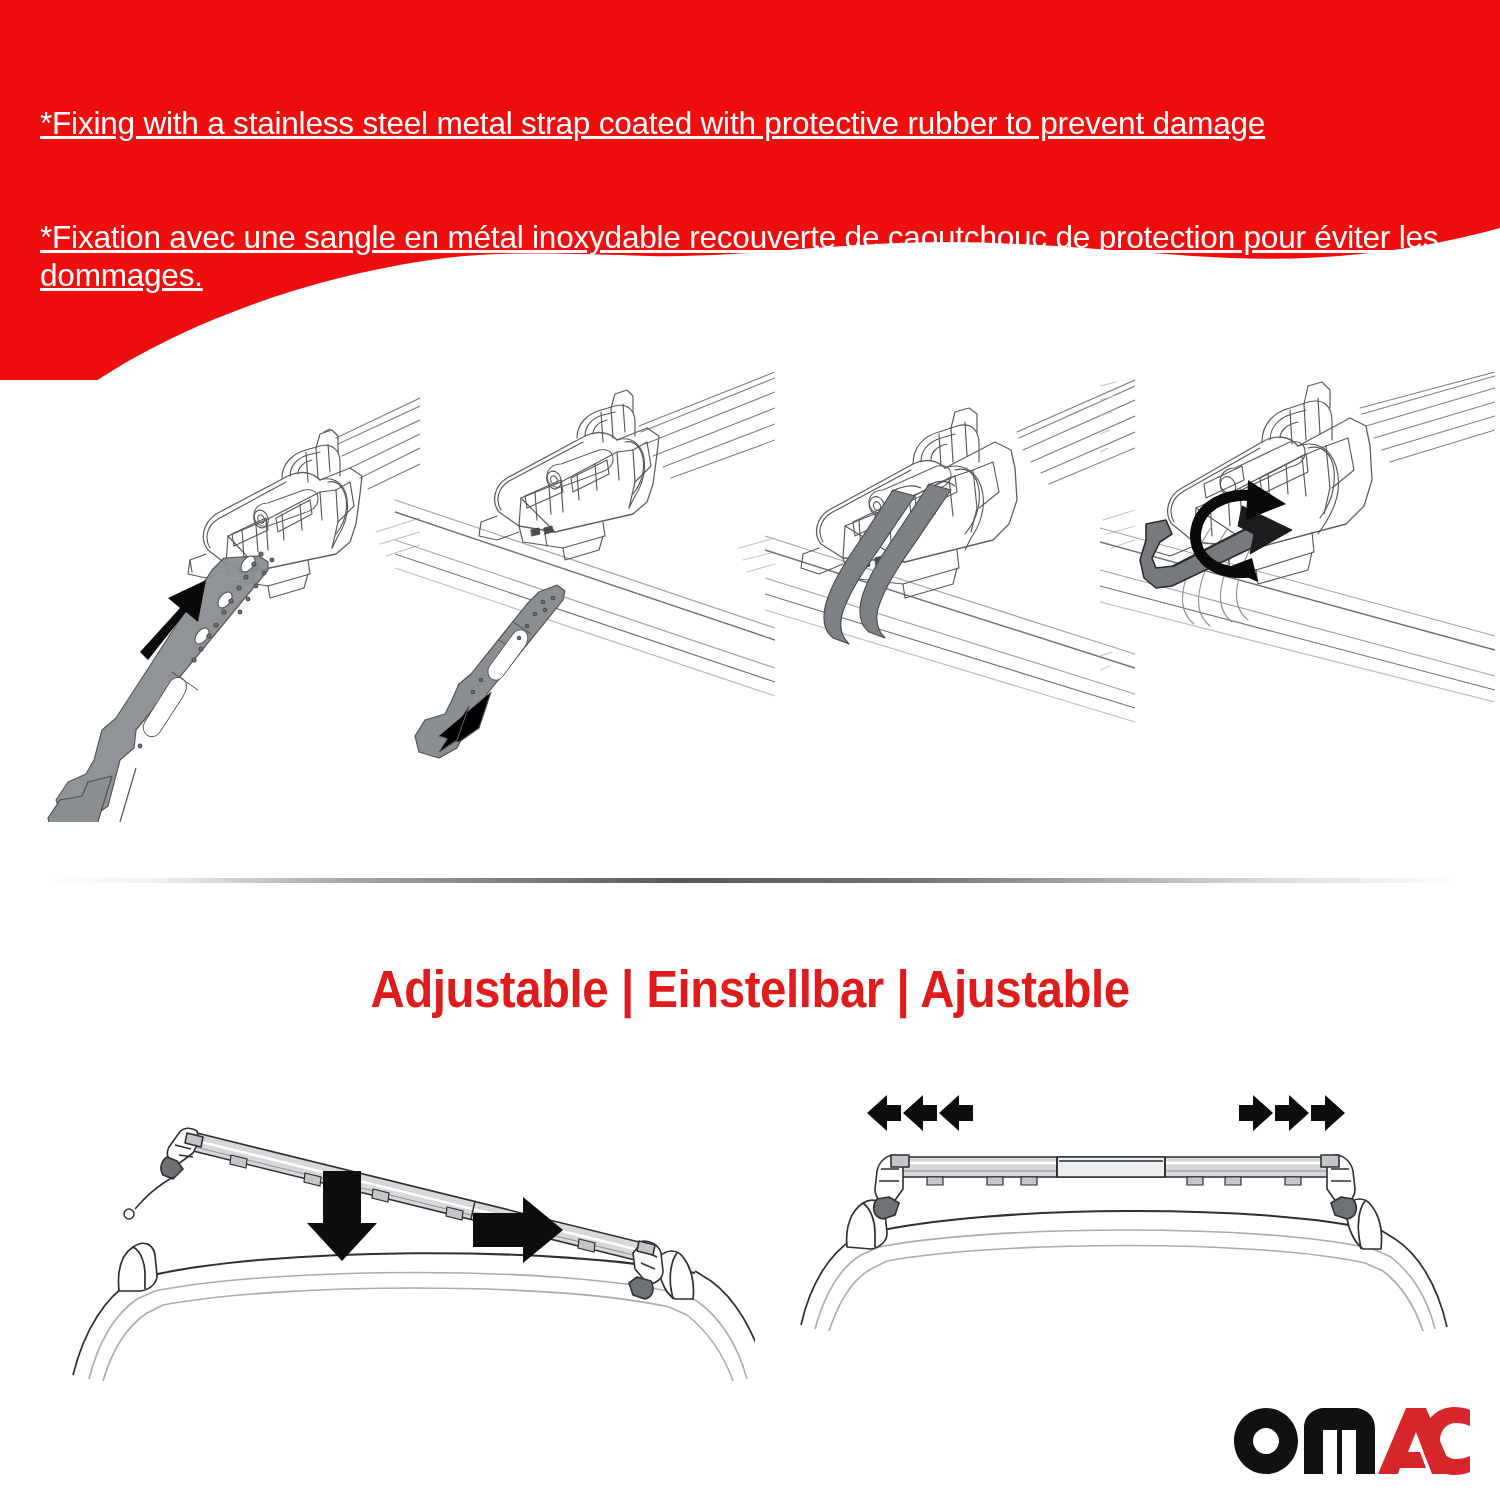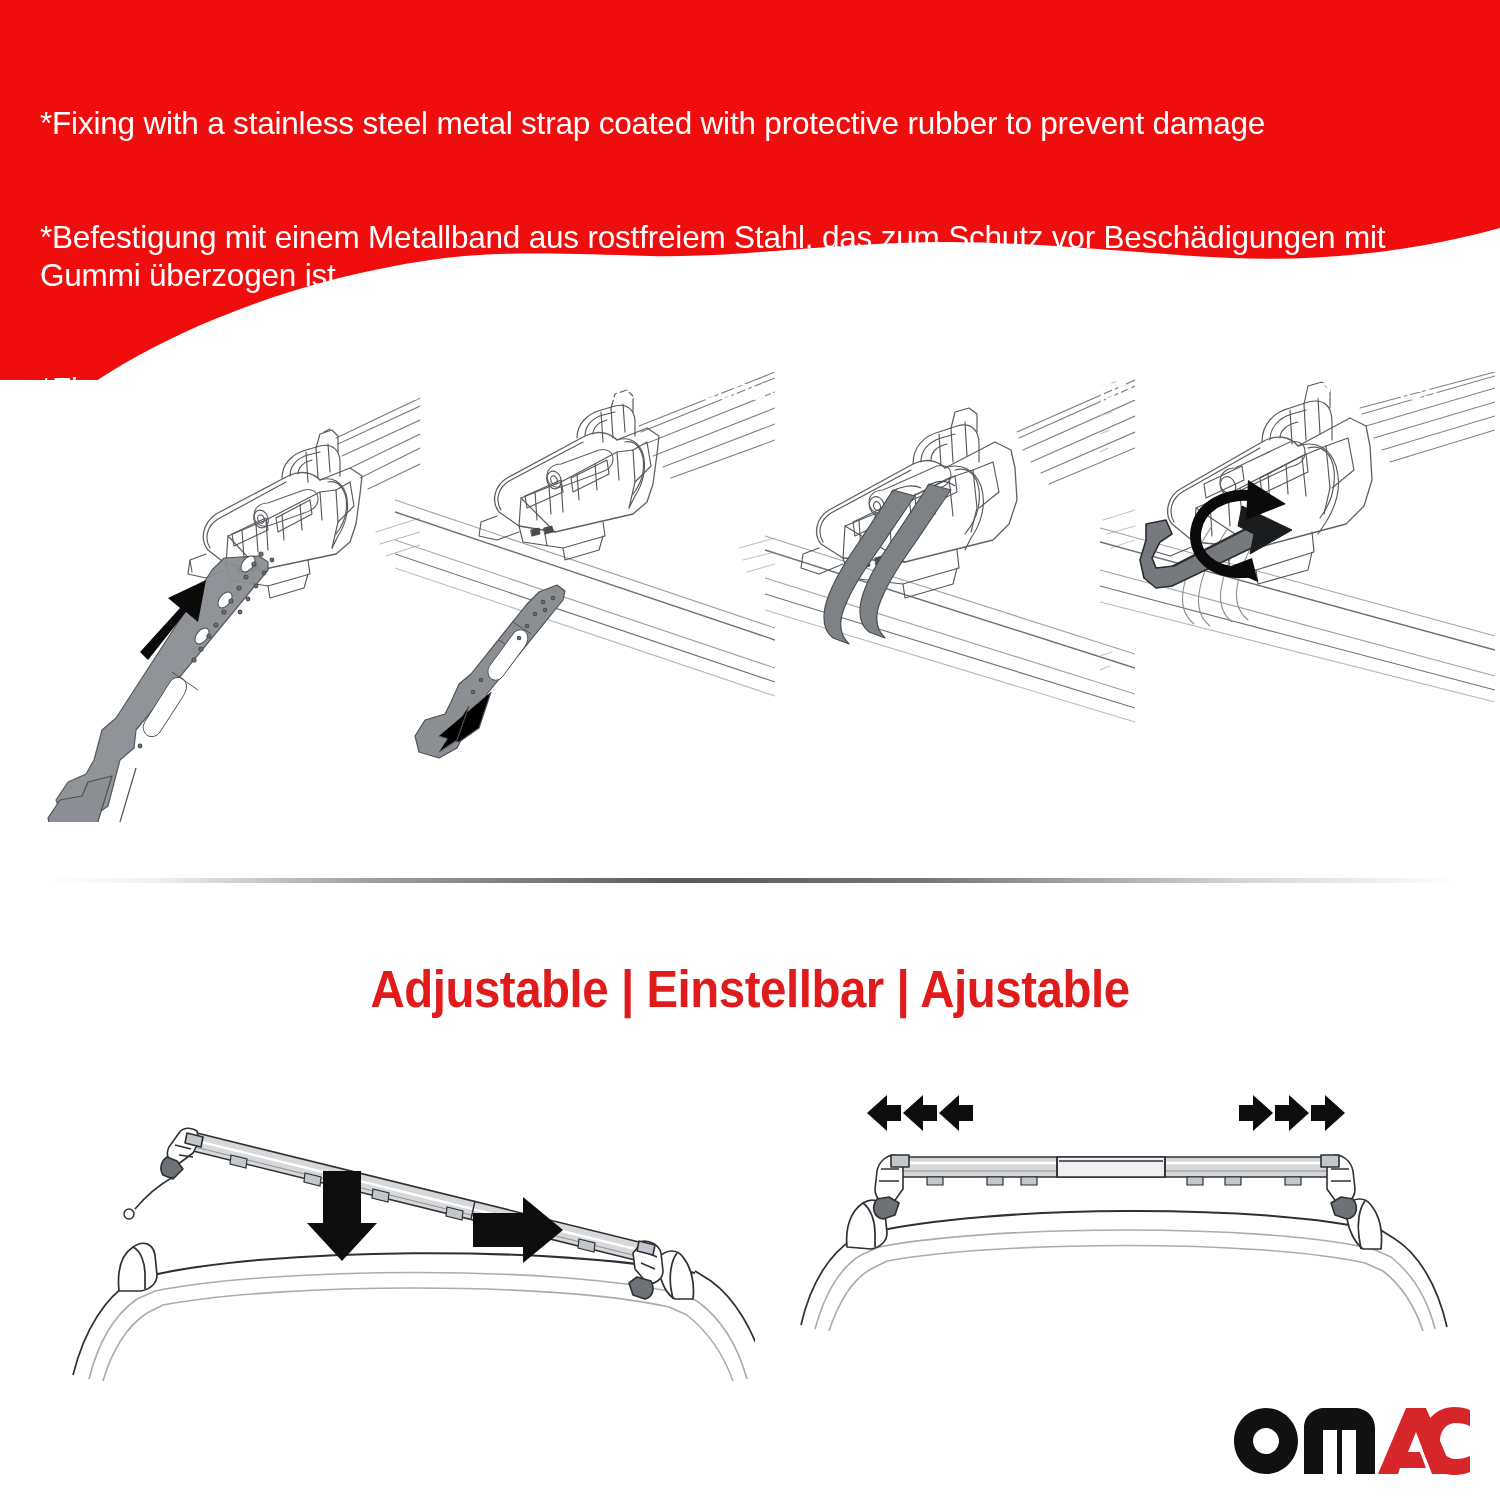--- a/index.html
+++ b/index.html
@@ -18,21 +18,21 @@
   .banner-text{
     position:absolute;left:40px;top:28px;width:1420px;
     color:#ffffff;
     font-size:31.5px;
     line-height:38px;
     font-weight:400;
     letter-spacing:-0.2px;
     white-space:pre-wrap;
     z-index:3;
   }
-  .banner-text p{margin:0;}
+  .banner-text p{margin:0;text-decoration:underline;}
 
   
   .steps{position:absolute;left:0;top:372px;width:1500px;height:500px;}
   .step{position:absolute;top:0;}
   .step svg{display:block;}
 
   
   .divider{
     position:absolute;left:40px;top:878px;width:1420px;height:5px;
     background:linear-gradient(to right,
@@ -79,21 +79,20 @@
                C800,247 720,258 650,256
                C560,253 490,251 430,260
                C350,272 280,292 215,319
                C140,350 70,392 22,440
                L0,470 Z" fill="#F00D0D"></path>
     </svg>
   </div>
 
   <div class="banner-text">
     <p>*Fixing with a stainless steel metal strap coated with protective rubber to prevent damage</p>
-    <p>*Befestigung mit einem Metallband aus rostfreiem Stahl, das zum Schutz vor Beschädigungen mit Gummi überzogen ist</p>
     <p>*Fixation avec une sangle en métal inoxydable recouverte de caoutchouc de protection pour éviter les dommages.</p>
   </div>
 
   <div class="steps">
 
     <div class="step" style="left:20px;">
       <svg width="400" height="450" viewBox="0 0 400 450" xmlns="http://www.w3.org/2000/svg">
         <g fill="none" stroke="#55585c" stroke-width="1.15" stroke-linejoin="round" stroke-linecap="round">
 
           <g stroke="#7d8084">

